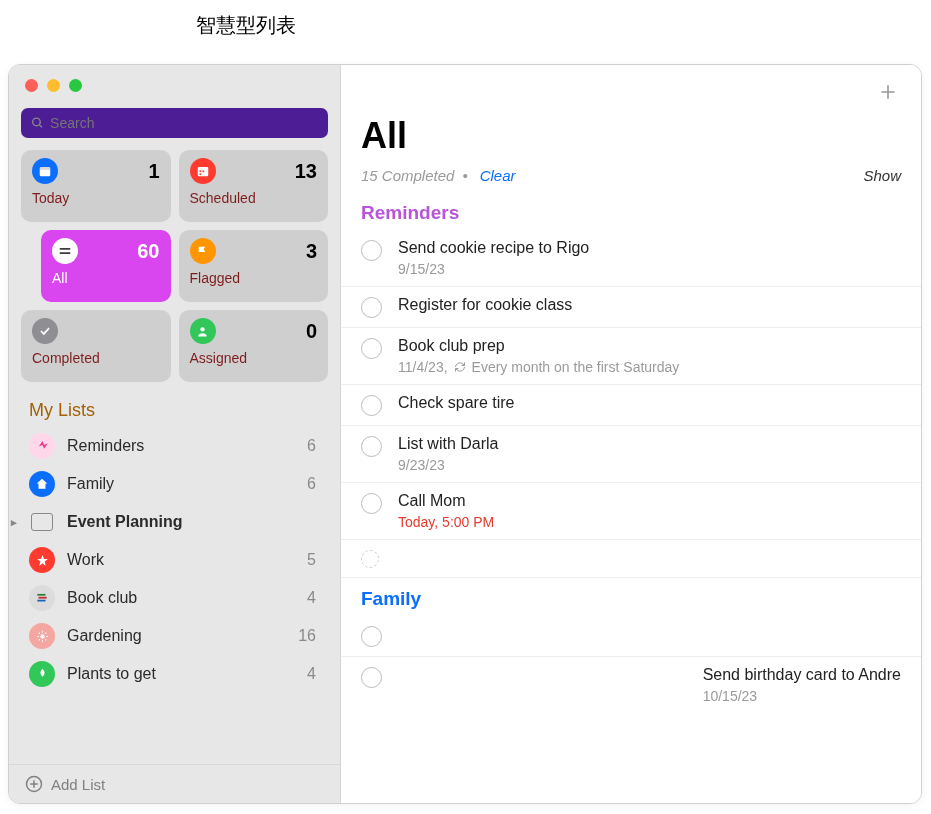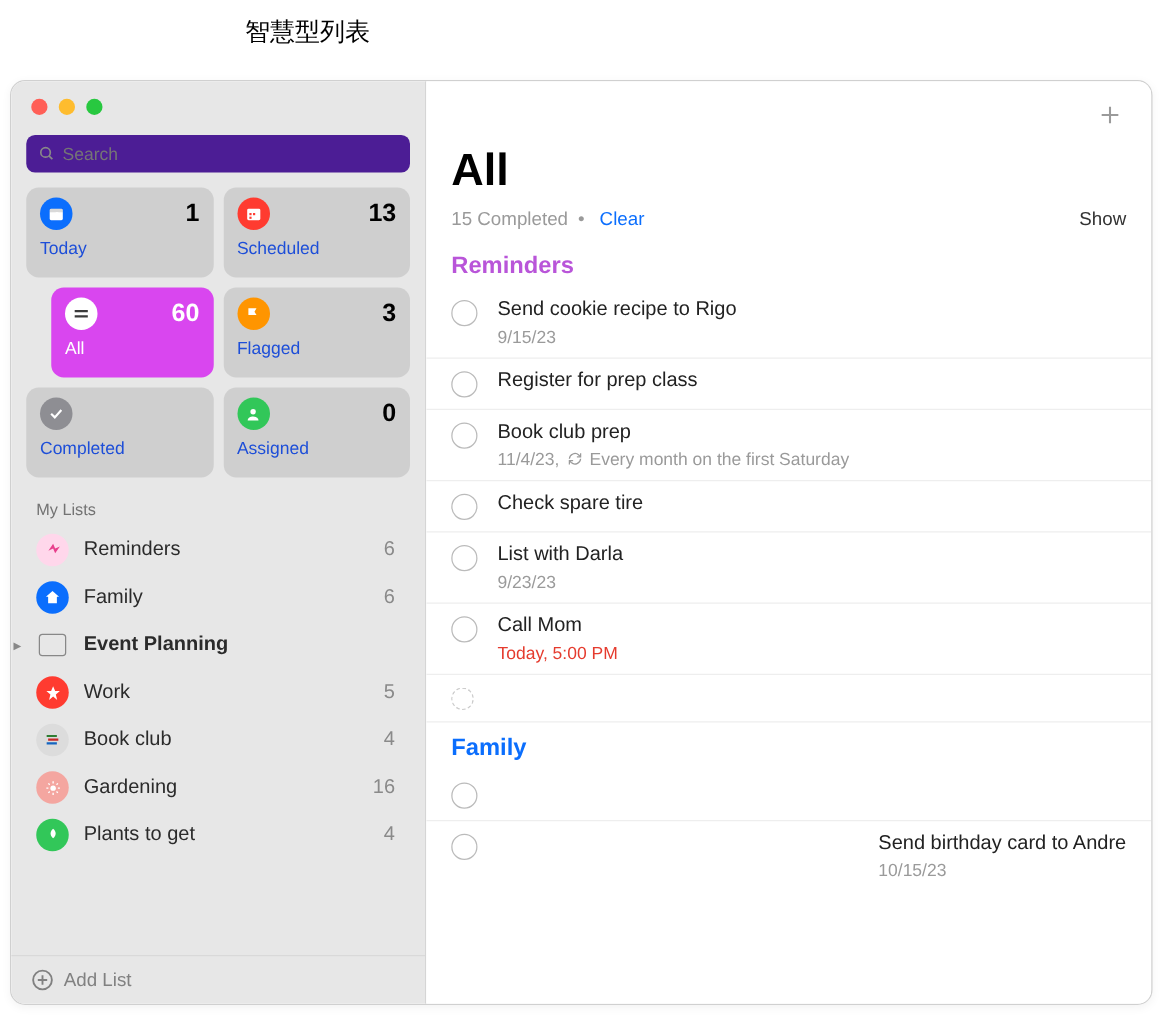--- a/index.html
+++ b/index.html
@@ -95,24 +95,24 @@
     cursor: pointer;
   }
   .smart-card.selected { background: #d946ef; color: #fff; margin-left: 20px; }
   .smart-top { display: flex; align-items: center; justify-content: space-between; }
   .smart-icon {
     width: 26px; height: 26px; border-radius: 50%;
     display: flex; align-items: center; justify-content: center;
     color: #fff; font-size: 13px;
   }
   .smart-count { font-size: 20px; font-weight: 700; }
-  .smart-label { font-size: 14px; color: #1d4ed8; margin-top: 6px; }
+  .smart-label { font-size: 14px; color: #7f1d1d; margin-top: 6px; }
   .smart-card.selected .smart-label { color: #fff; }
   .lists-header {
-    font-size: 13px; color: #737373; padding: 14px 20px 6px 20px;
+    font-size: 18px; color: #a16207; padding: 14px 20px 6px 20px;
   }
   .lists { flex: 1; overflow-y: auto; }
   .list-row {
     display: flex; align-items: center; padding: 6px 20px 6px 20px;
     font-size: 16px; color: #2b2b2b; cursor: pointer;
     position: relative;
   }
   .list-row .disclosure {
     position: absolute; left: 2px; color: #888; font-size: 11px;
   }
@@ -141,21 +141,21 @@
     display: flex; justify-content: flex-end; padding: 12px 18px 0 18px;
   }
   .add-btn {
     width: 30px; height: 30px; color: #9a9a9a; cursor: pointer;
     display: flex; align-items: center; justify-content: center;
   }
   .title-row { padding: 8px 20px 0 20px; }
   .title { font-size: 36px; font-weight: 700; }
   .completed-row {
     display: flex; align-items: center; padding: 10px 20px 8px 20px;
-    font-size: 15px; color: #9a9a9a;
+    font-size: 15px; color: #9a9a9a; font-style: italic;
   }
   .completed-row .clear { color: #0b6efd; margin-left: 4px; cursor: pointer;}
   .completed-row .dot { margin: 0 8px; }
   .completed-row .show { margin-left: auto; color: #333; cursor: pointer; }
   .content { flex: 1; overflow-y: auto; }
   .section-header {
     font-size: 19px; font-weight: 700; padding: 10px 20px 6px 20px;
   }
   .sec-reminders { color: #b955d9; }
   .sec-family { color: #0b6efd; }
@@ -382,21 +382,21 @@
         <div class="item">
           <div class="radio"></div>
           <div class="item-body">
             <div class="item-title">Send cookie recipe to Rigo</div>
             <div class="item-meta">9/15/23</div>
           </div>
         </div>
         <div class="item">
           <div class="radio"></div>
           <div class="item-body">
-            <div class="item-title">Register for prep class</div>
+            <div class="item-title">Register for cookie class</div>
           </div>
         </div>
         <div class="item">
           <div class="radio"></div>
           <div class="item-body">
             <div class="item-title">Book club prep</div>
             <div class="item-meta">11/4/23, <svg width="12" height="12" viewBox="0 0 24 24" fill="none" stroke="currentColor" stroke-width="2">
                 <path d="M3 12a9 9 0 0 1 15-6l3 3M21 12a9 9 0 0 1-15 6l-3-3"></path>
                 <polyline points="21 3 21 9 15 9"></polyline>
                 <polyline points="3 21 3 15 9 15"></polyline>

